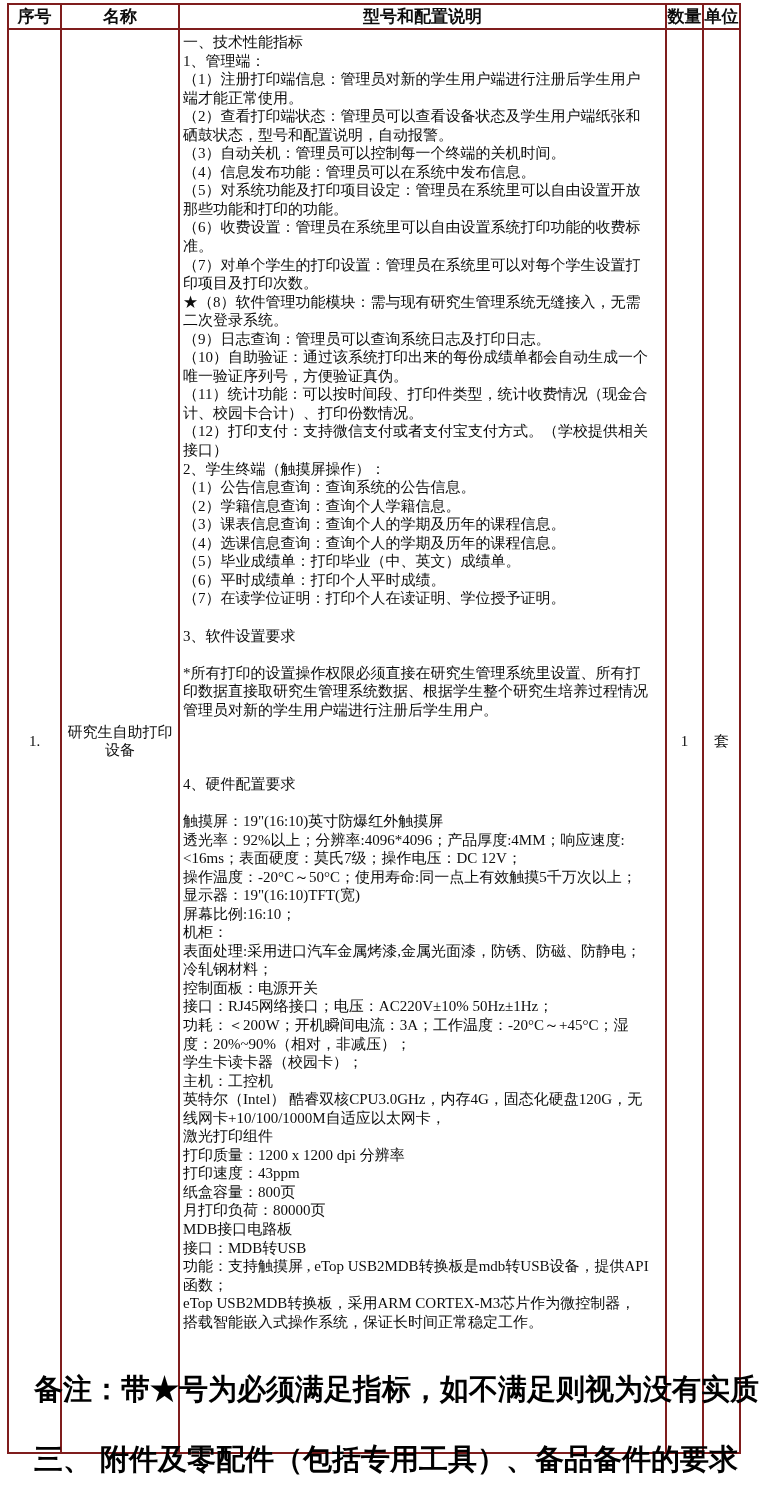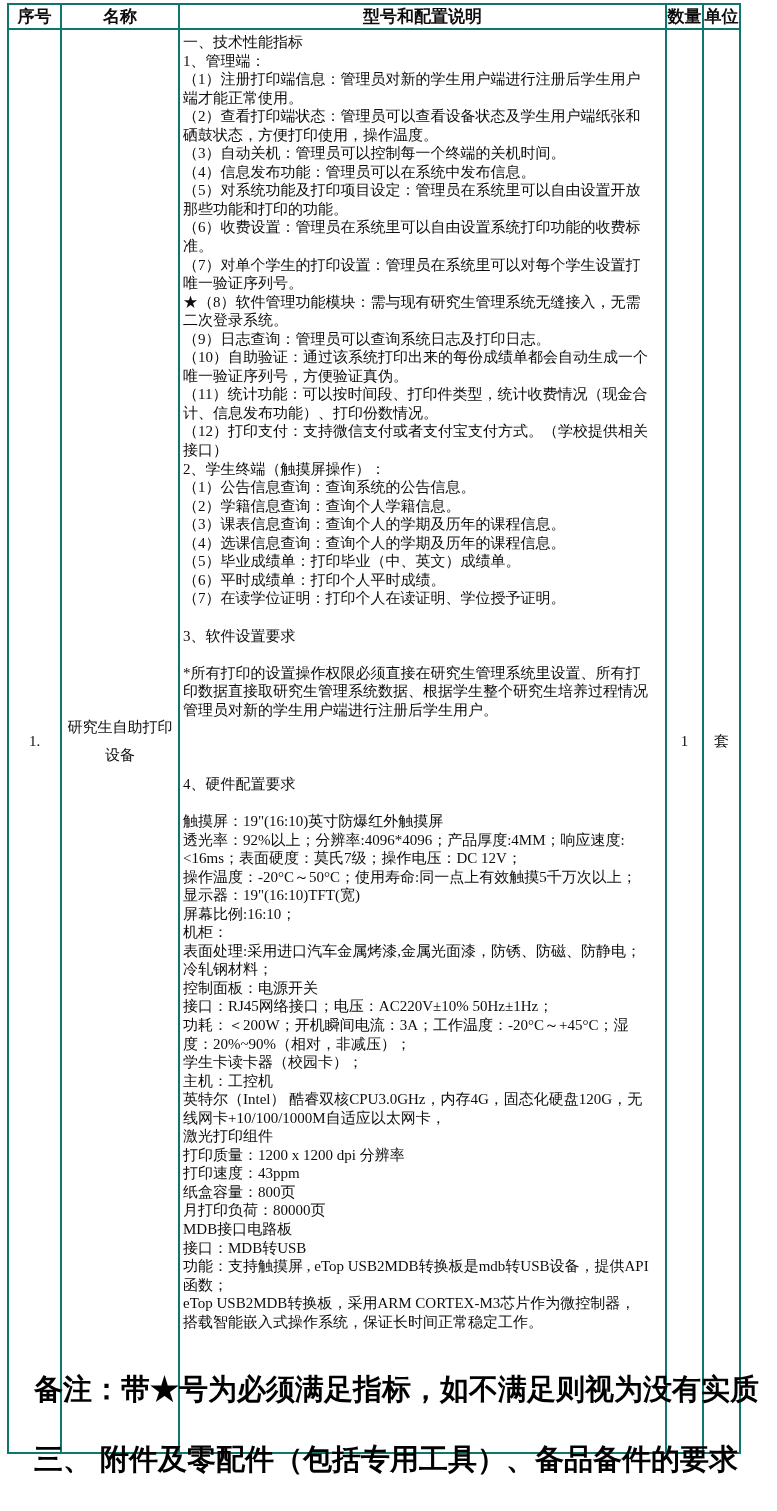--- a/index.html
+++ b/index.html
@@ -8,33 +8,33 @@
     position:relative; width:777px; height:1511px;
     background:#fff; overflow:hidden; color:#0d0d0d;
     font-family:"Liberation Serif", serif;
   }
   
   table.spec-table {
     position:absolute; left:7px; top:3px; width:732px;
     border-collapse:collapse; table-layout:fixed;
   }
   table.spec-table th, table.spec-table td {
-    border:2px solid #0f766e; background:#fff;
+    border:2px solid #7f1d1d; background:#fff;
   }
   th.h {
     font-family:"Liberation Sans", sans-serif;
     font-weight:bold; font-size:17px; height:25px;
     text-align:center; vertical-align:middle; padding:0;
   }
   td.c-index, td.c-qty, td.c-unit {
     text-align:center; vertical-align:middle; font-size:15px;
   }
   td.c-name {
     text-align:center; vertical-align:middle;
-    font-size:15px; line-height:28px; padding:16px 2px;
+    font-size:15px; line-height:18px; padding:16px 2px;
   }
   td.c-spec {
     vertical-align:top; padding:3px 2px 0 3px;
     height:1424px;
   }
   .spec-line {
     font-size:15px; line-height:18.55px;
     white-space:pre; overflow:hidden;
   }
   
@@ -72,36 +72,36 @@
       <tr>
         <td class="c-index">1.</td>
         <td class="c-name">研究生自助打印设备</td>
         <td class="c-spec">
           <div>
               <div class="spec-line">一、技术性能指标</div>
               <div class="spec-line">1、管理端：</div>
               <div class="spec-line">（1）注册打印端信息：管理员对新的学生用户端进行注册后学生用户</div>
               <div class="spec-line">端才能正常使用。</div>
               <div class="spec-line">（2）查看打印端状态：管理员可以查看设备状态及学生用户端纸张和</div>
-              <div class="spec-line">硒鼓状态，方便打印使用，操作温度。</div>
+              <div class="spec-line">硒鼓状态，型号和配置说明，自动报警。</div>
               <div class="spec-line">（3）自动关机：管理员可以控制每一个终端的关机时间。</div>
               <div class="spec-line">（4）信息发布功能：管理员可以在系统中发布信息。</div>
               <div class="spec-line">（5）对系统功能及打印项目设定：管理员在系统里可以自由设置开放</div>
               <div class="spec-line">那些功能和打印的功能。</div>
               <div class="spec-line">（6）收费设置：管理员在系统里可以自由设置系统打印功能的收费标</div>
               <div class="spec-line">准。</div>
               <div class="spec-line">（7）对单个学生的打印设置：管理员在系统里可以对每个学生设置打</div>
-              <div class="spec-line">唯一验证序列号。</div>
+              <div class="spec-line">印项目及打印次数。</div>
               <div class="spec-line">★（8）软件管理功能模块：需与现有研究生管理系统无缝接入，无需</div>
               <div class="spec-line">二次登录系统。</div>
               <div class="spec-line">（9）日志查询：管理员可以查询系统日志及打印日志。</div>
               <div class="spec-line">（10）自助验证：通过该系统打印出来的每份成绩单都会自动生成一个</div>
               <div class="spec-line">唯一验证序列号，方便验证真伪。</div>
               <div class="spec-line">（11）统计功能：可以按时间段、打印件类型，统计收费情况（现金合</div>
-              <div class="spec-line">计、信息发布功能）、打印份数情况。</div>
+              <div class="spec-line">计、校园卡合计）、打印份数情况。</div>
               <div class="spec-line">（12）打印支付：支持微信支付或者支付宝支付方式。（学校提供相关</div>
               <div class="spec-line">接口）</div>
               <div class="spec-line">2、学生终端（触摸屏操作）：</div>
               <div class="spec-line">（1）公告信息查询：查询系统的公告信息。</div>
               <div class="spec-line">（2）学籍信息查询：查询个人学籍信息。</div>
               <div class="spec-line">（3）课表信息查询：查询个人的学期及历年的课程信息。</div>
               <div class="spec-line">（4）选课信息查询：查询个人的学期及历年的课程信息。</div>
               <div class="spec-line">（5）毕业成绩单：打印毕业（中、英文）成绩单。</div>
               <div class="spec-line">（6）平时成绩单：打印个人平时成绩。</div>
               <div class="spec-line">（7）在读学位证明：打印个人在读证明、学位授予证明。</div>

